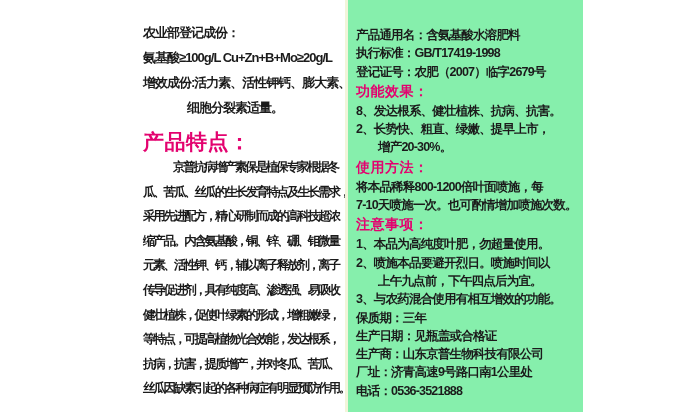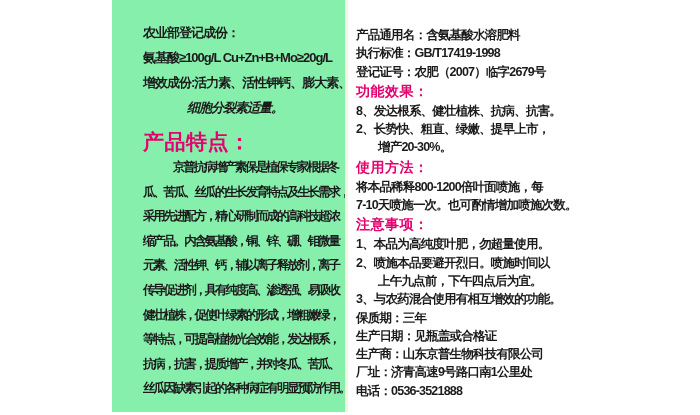--- a/index.html
+++ b/index.html
@@ -7,38 +7,38 @@
   .stage {
     position:relative; width:700px; height:415px; background:#ffffff;
     overflow:hidden;
   }
   .label {
     position:absolute; left:112px; top:0; width:471px; height:412px;
     background:#fbf6af; overflow:hidden;
   }
   .col-left {
     position:absolute; left:0; top:0; width:233px; height:412px;
-    background:#86efac; box-sizing:border-box;
+    background:#ffffff; box-sizing:border-box;
     padding:20px 4px 0 31px;
     font-weight:bold; color:#1b1b1b;
   }
   .divider {
     position:absolute; left:233px; top:0; width:3px; height:412px;
     background:#f2f5da;
   }
   .col-right {
     position:absolute; left:236px; top:0; width:235px; height:412px;
-    background:#ffffff; box-sizing:border-box;
+    background:#86efac; box-sizing:border-box;
     padding:26px 4px 0 8px;
     font-weight:bold; color:#1b1b1b;
   }
   .line { white-space:nowrap; }
   
   .reg .line { font-size:13px; letter-spacing:-1px; line-height:25px; }
-  .reg .centered { text-align:center; padding-right:14px;font-style:italic; }
+  .reg .centered { text-align:center; padding-right:14px; }
   .sec-heading {
     color:#e3026f; font-size:21px; font-weight:bold;
     letter-spacing:0.5px; line-height:27px; white-space:nowrap;
   }
   .col-left .sec-heading { margin-top:8px; }
   .para .line { font-size:12.5px; letter-spacing:-2.2px; line-height:24.6px; }
   .para .indent { padding-left:30px; }
   
   .col-right .line { font-size:12.5px; letter-spacing:-0.8px; line-height:18.3px; }
   .col-right .sec-heading { font-size:14px; line-height:21px; }

